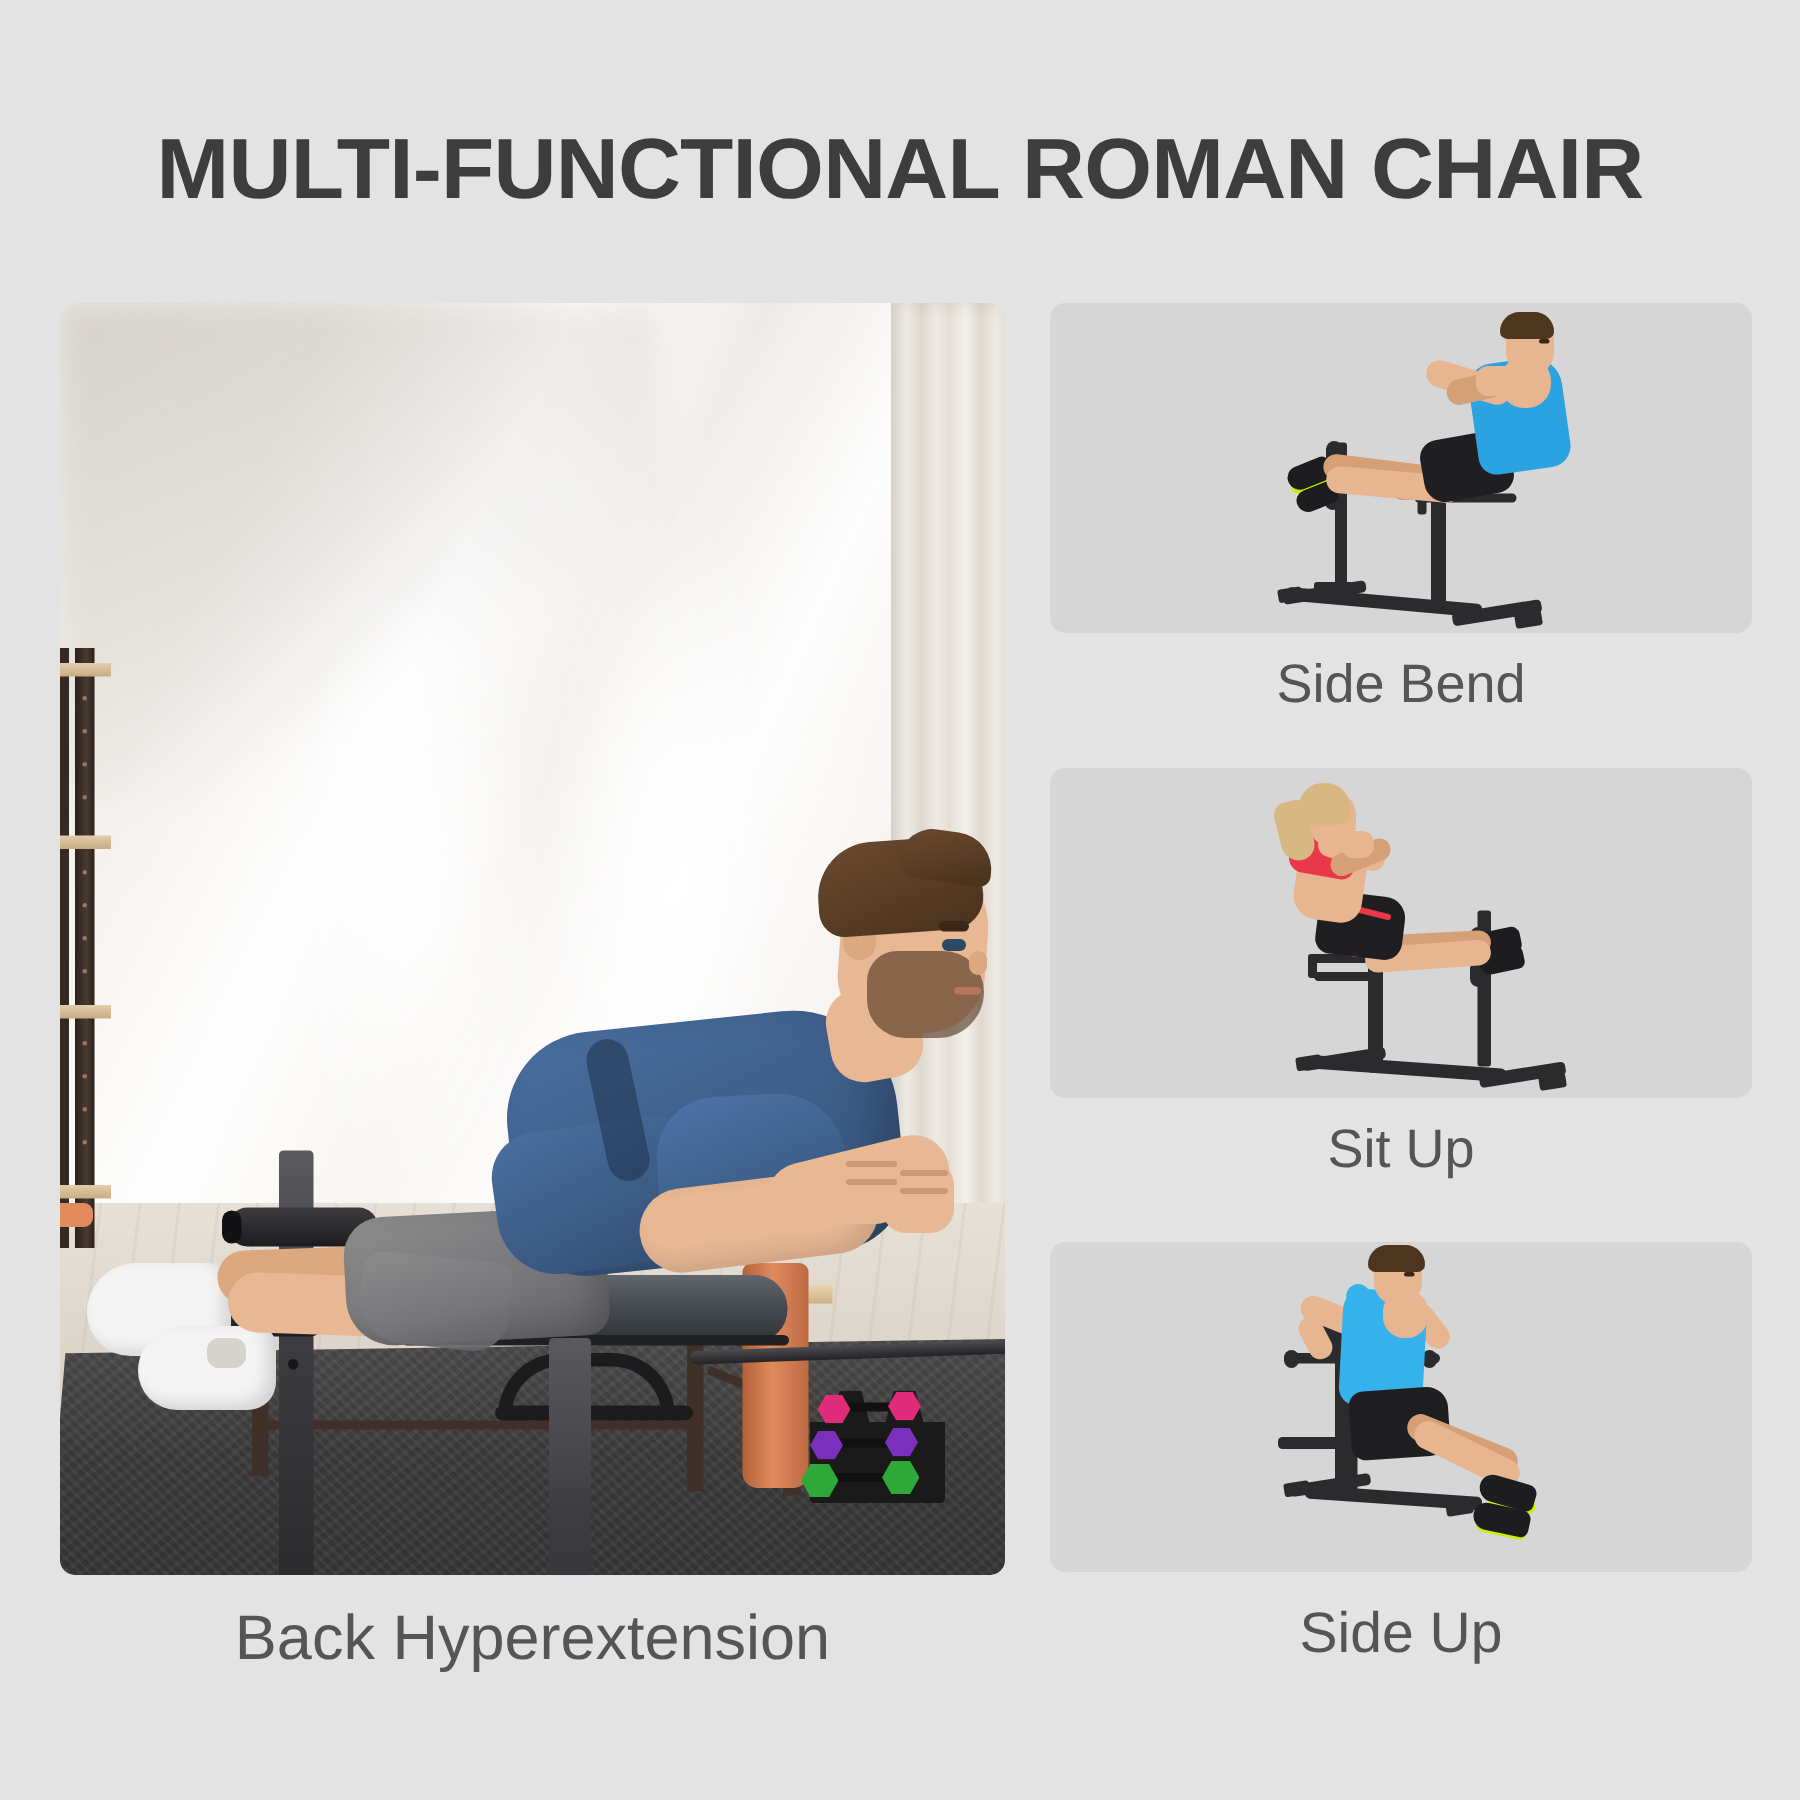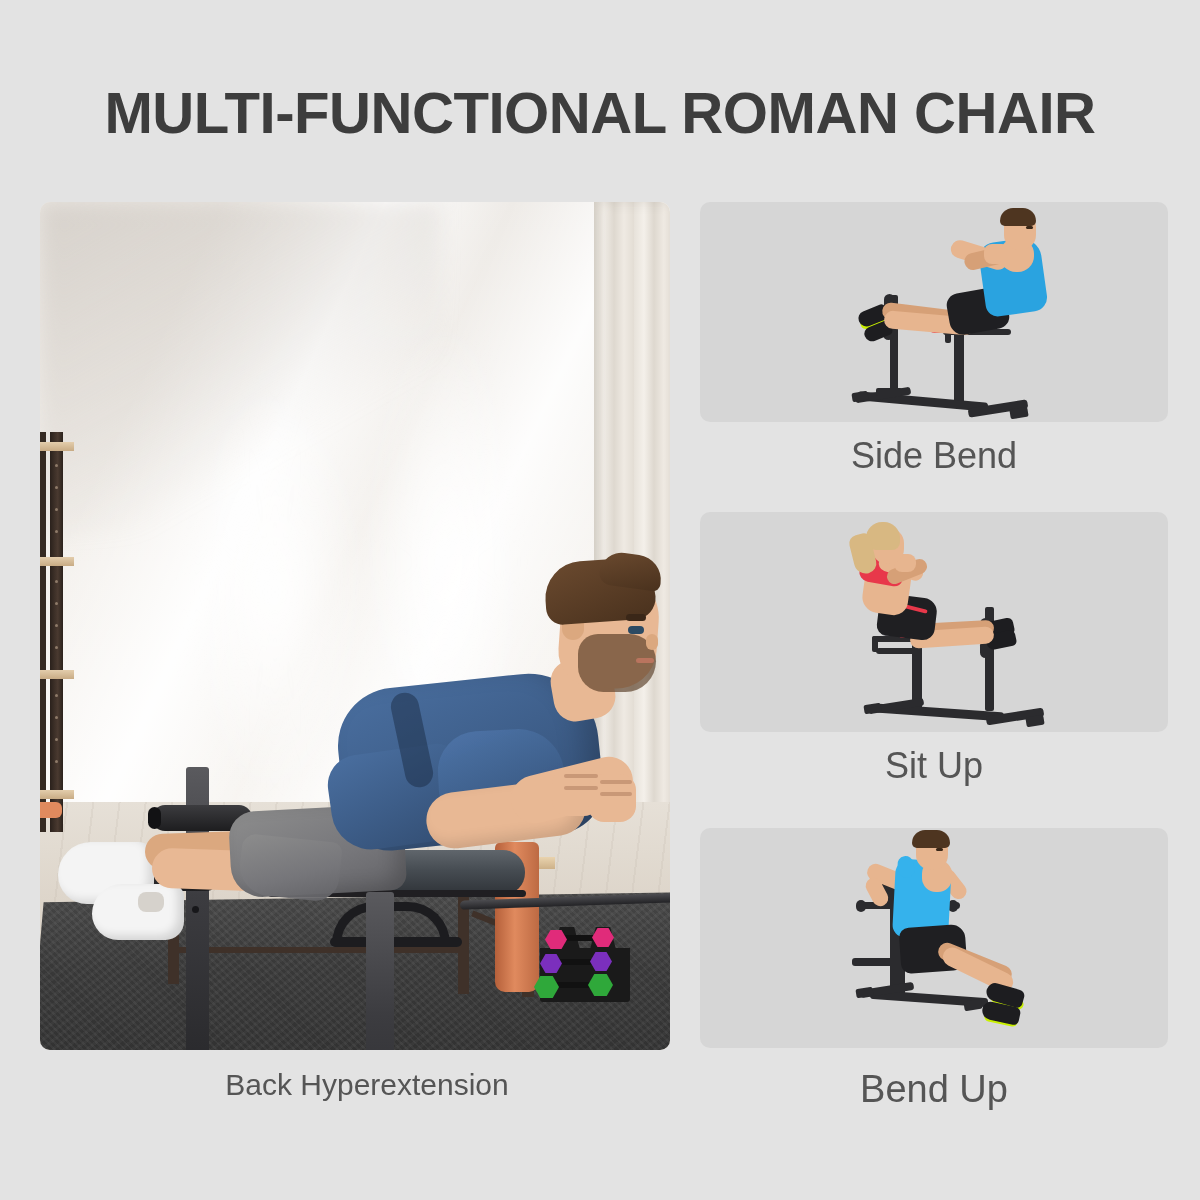--- a/index.html
+++ b/index.html
@@ -37,21 +37,21 @@
   #panel-push-up   { left:700px; top:828px; width:468px; height:220px; }
 
   
   .caption {
     position:absolute;
     text-align:center;
     color:#555;
     font-weight:300;
     white-space:nowrap;
   }
-  #caption-main     { left:52px;  top:1068px; width:630px; font-size:30px; }
+  #caption-main     { left:40px;  top:1068px; width:630px; font-size:42px; }
   #caption-sidebend { left:700px; top:435px;  width:468px; font-size:36px; }
   #caption-situp    { left:700px; top:745px;  width:468px; font-size:36px; }
   #caption-pushup   { left:700px; top:1068px; width:468px; font-size:38px; }
 
   
   .abs { position:absolute; }
 
   
   .wall {
     left:0; top:0; width:630px; height:600px;
@@ -403,15 +403,15 @@
     <div class="sp" style="left:236px;top:20px;width:7px;height:3px;border-radius:2px;background:#3a2718"></div>
     <div class="sp sp-short-black" style="left:200px;top:98px;width:66px;height:46px;border-radius:10px 14px 14px 10px;transform:rotate(-4deg)"></div>
     <div class="sp sp-skin-d" style="left:236px;top:126px;width:78px;height:18px;border-radius:9px;transform:rotate(22deg)"></div>
     <div class="sp sp-skin" style="left:240px;top:132px;width:76px;height:19px;border-radius:10px;transform:rotate(26deg)"></div>
     <div class="sp sp-shoe-neon" style="left:290px;top:168px;width:34px;height:10px;border-radius:6px;transform:rotate(16deg)"></div>
     <div class="sp sp-shoe-dark" style="left:286px;top:158px;width:38px;height:18px;border-radius:10px 7px 6px 11px;transform:rotate(16deg)"></div>
     <div class="sp sp-shoe-neon" style="left:284px;top:186px;width:34px;height:10px;border-radius:6px;transform:rotate(12deg)"></div>
     <div class="sp sp-shoe-dark" style="left:282px;top:176px;width:38px;height:18px;border-radius:10px 7px 6px 11px;transform:rotate(12deg)"></div>
   </div>
 </div>
-<div class="caption" id="caption-pushup">Bend Up</div>
+<div class="caption" id="caption-pushup">Side Up</div>
 
 <div class="caption" id="caption-main">Back Hyperextension</div>
 
 </body></html>

